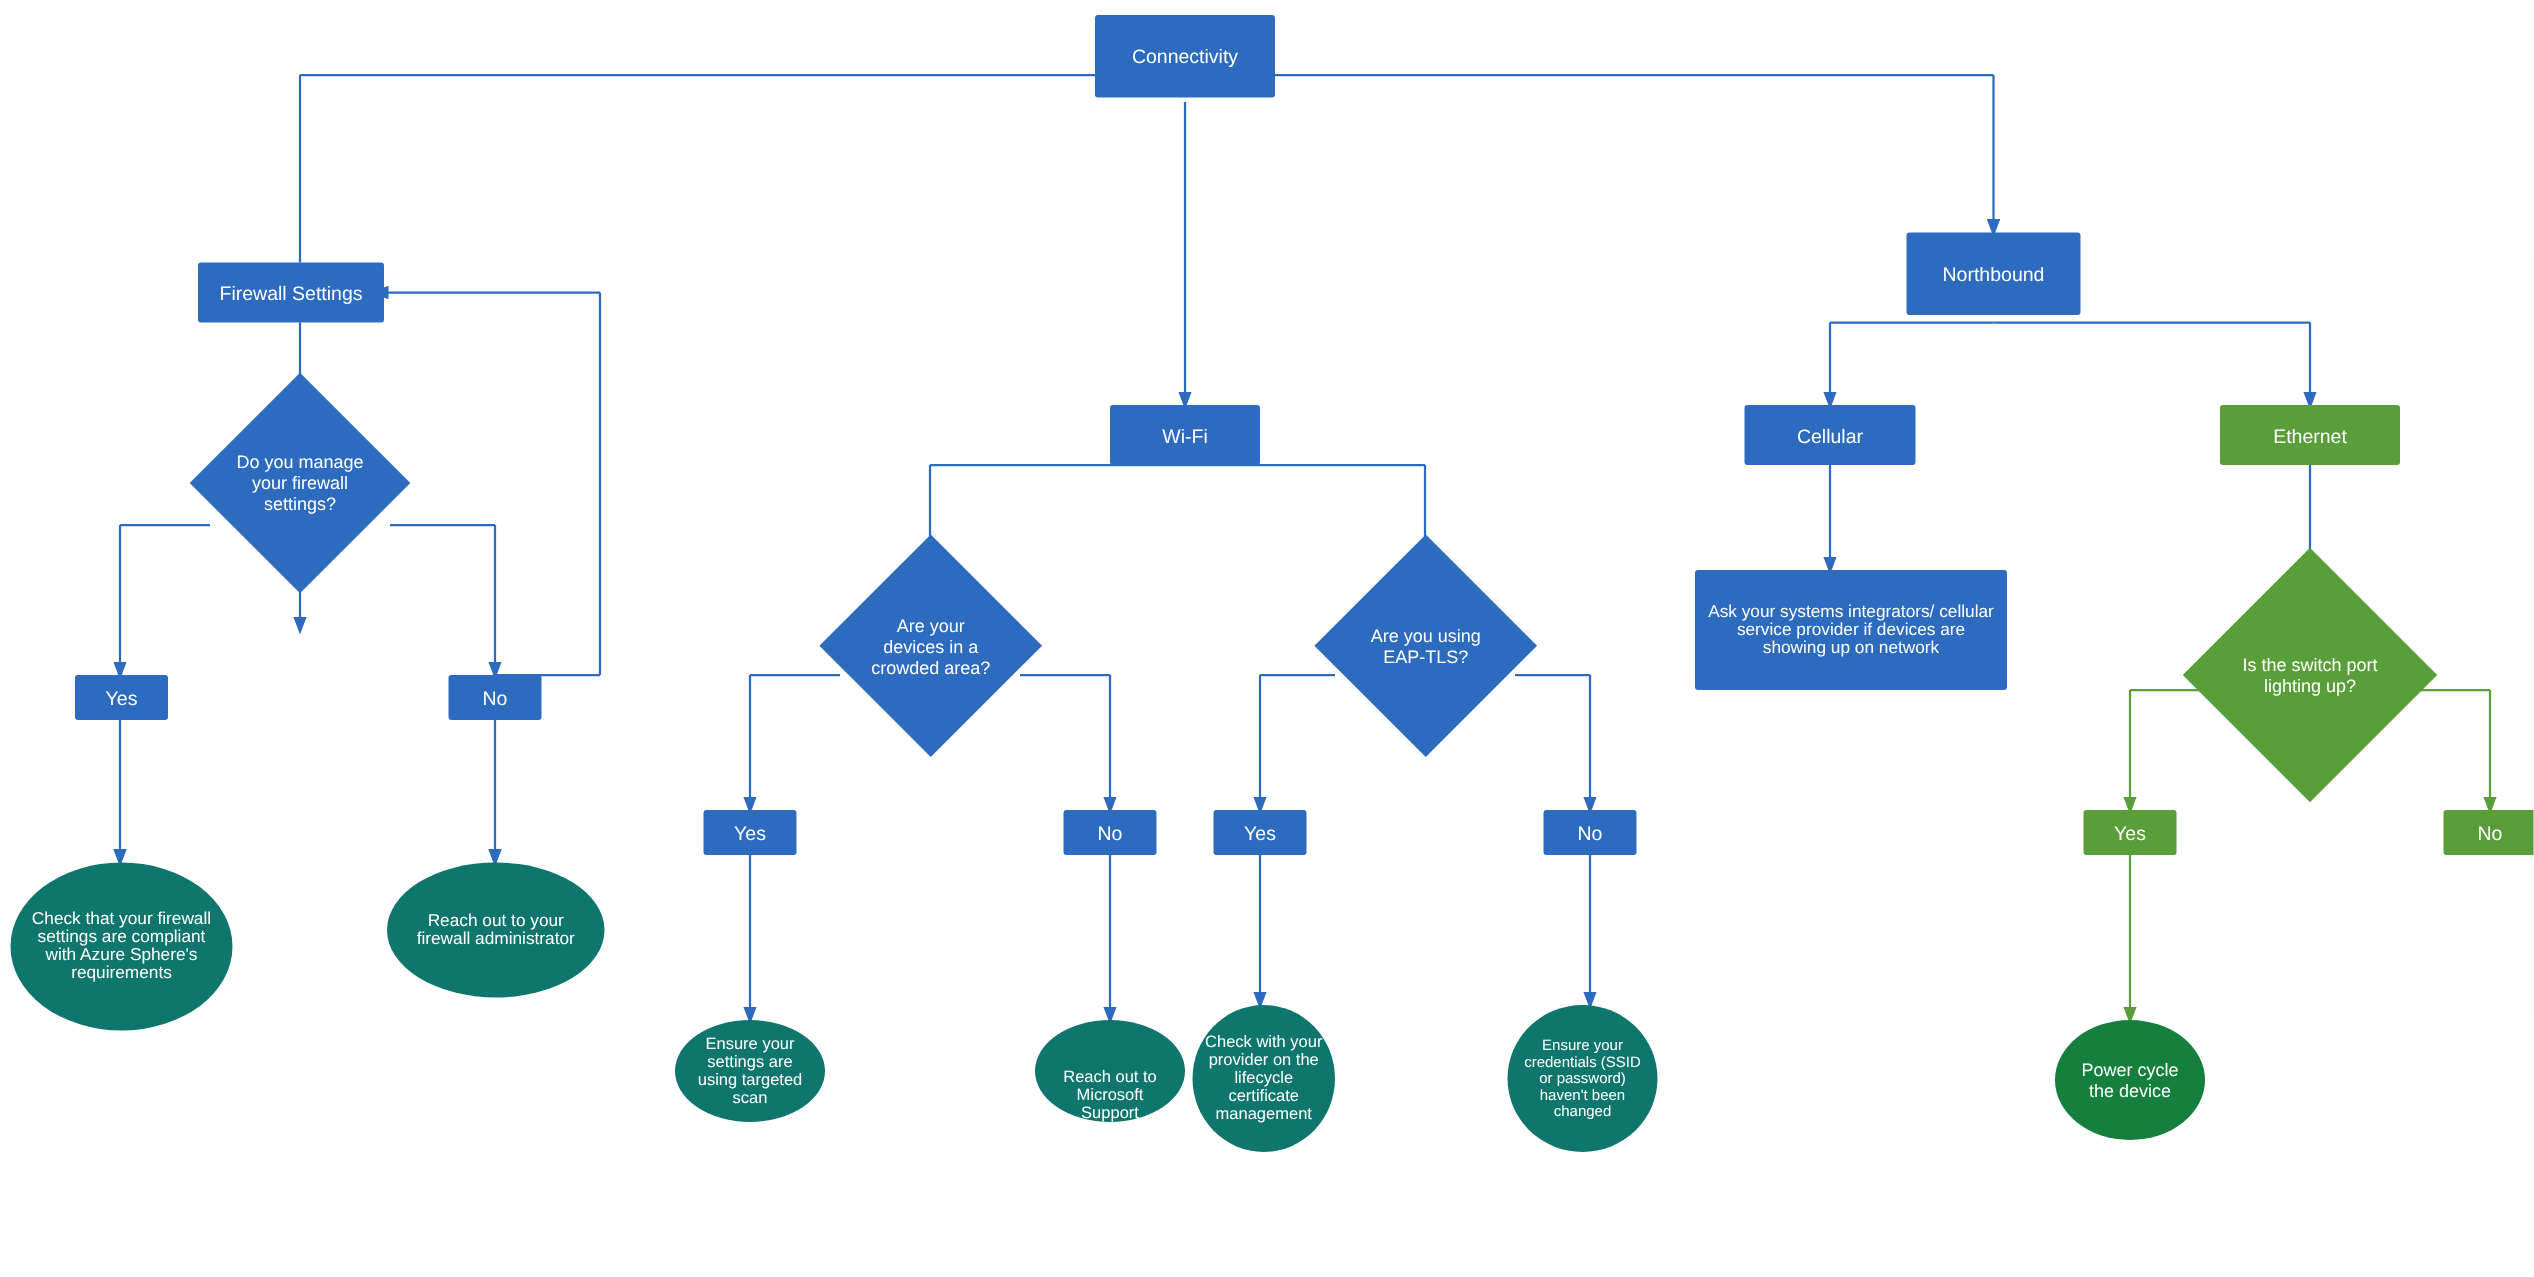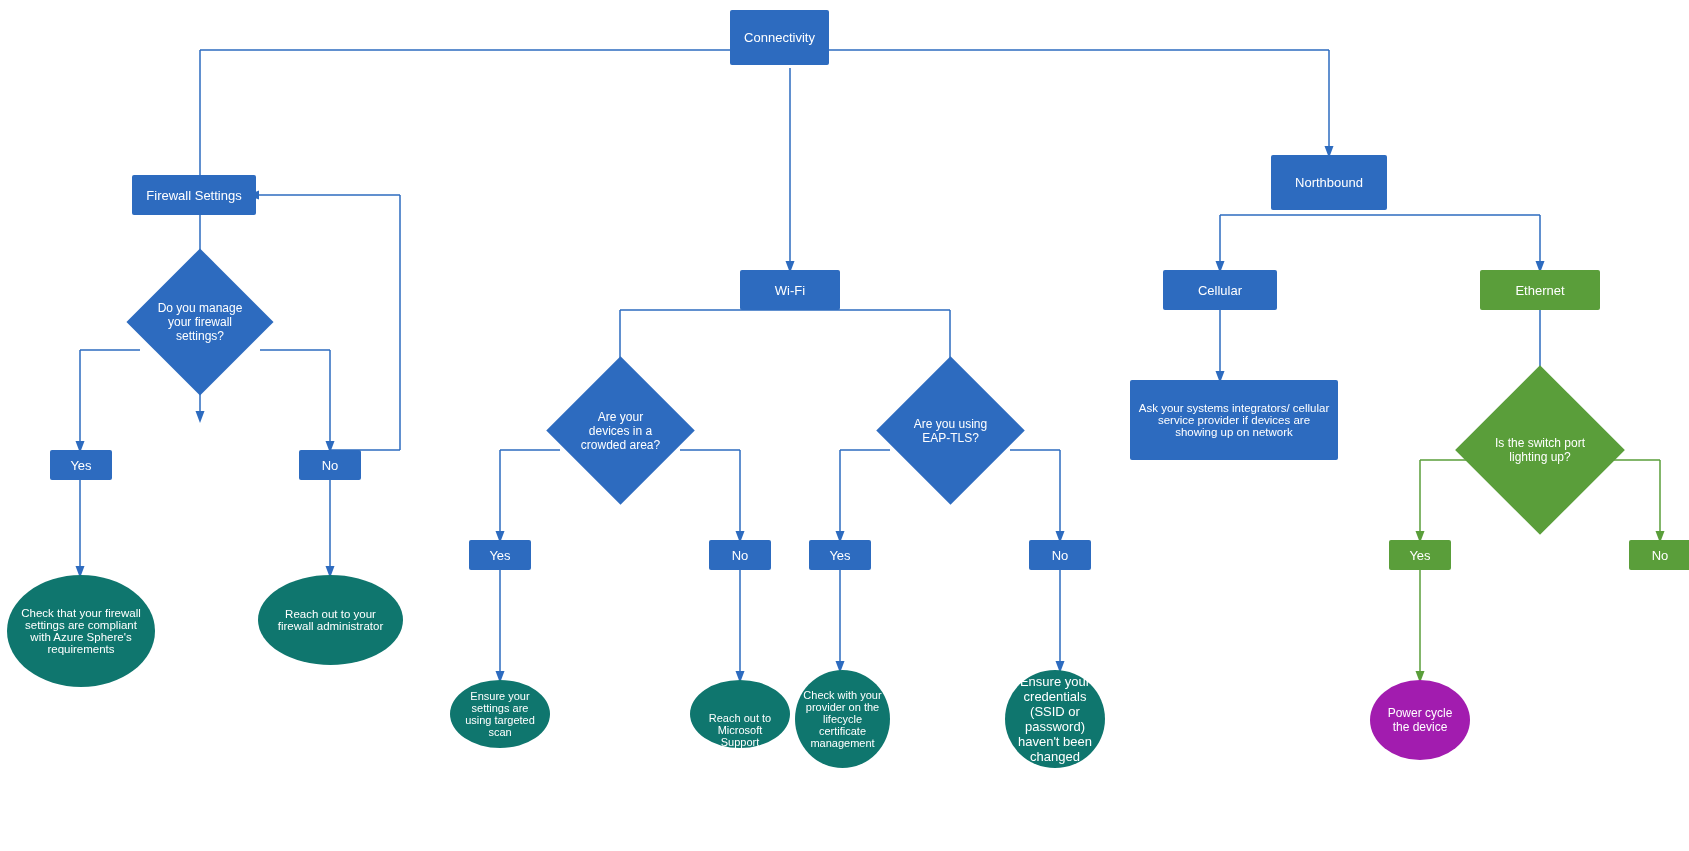--- a/index.html
+++ b/index.html
@@ -63,21 +63,21 @@
     }
     .diamond-green {
       background: #5a9e3a;
     }
     .oval {
       border-radius: 50%;
       background: #0f766e;
       font-size: 11.5px;
     }
     .oval-green {
-      background: #a21caf;
+      background: #15803d;
       border-radius: 50%;
       font-size: 11.5px;
     }
     .yes-no-blue {
       background: #2d6bbf;
       border-radius: 2px;
       position: absolute;
       display: flex;
       align-items: center;
       justify-content: center;
@@ -174,21 +174,21 @@
 
     <line x1="1420" y1="570" x2="1420" y2="680" stroke="#5a9e3a" stroke-width="1.5" marker-end="url(#arrowG)"></line>
 
     <marker id="arrowG" markerWidth="8" markerHeight="8" refX="6" refY="3" orient="auto">
       <path d="M0,0 L0,6 L8,3 z" fill="#5a9e3a"></path>
     </marker>
 
     <line x1="740" y1="30" x2="790" y2="30" stroke="#2d6bbf" stroke-width="1.5"></line>
   </svg>
 
-  <div class="node rect-blue" style="left:730px; top:10px; width:99px; height:55px;text-align:center;">
+  <div class="node rect-blue" style="left:730px; top:10px; width:120px; height:55px;text-align:center;">
     <span>Connectivity</span>
   </div>
 
   <div class="node rect-blue" style="left:132px; top:175px; width:124px; height:40px;">
     <span>Firewall Settings</span>
   </div>
 
   <div class="node diamond diamond-blue" style="left:148px; top:270px; width:104px; height:104px;">
     <div class="diamond-inner">
       <span>Do you manage your firewall settings?</span>
@@ -249,21 +249,21 @@
 
   <div class="yes-no-blue" style="left:1029px; top:540px; width:62px; height:30px;">
     <span>No</span>
   </div>
 
   <div class="node oval" style="left:795px; top:670px; width:95px; height:98px;">
     <span style="padding:8px; font-size:11px;">Check with your provider on the lifecycle certificate management</span>
   </div>
 
   <div class="node oval" style="left:1005px; top:670px; width:100px; height:98px;">
-    <span style="padding:8px; font-size:13px;">Ensure your credentials (SSID or password) haven't been changed</span>
+    <span style="padding:8px; font-size:10px;">Ensure your credentials (SSID or password) haven't been changed</span>
   </div>
 
   <div class="node rect-blue" style="left:1271px; top:155px; width:116px; height:55px;">
     <span>Northbound</span>
   </div>
 
   <div class="node rect-blue" style="left:1163px; top:270px; width:114px; height:40px;">
     <span>Cellular</span>
   </div>
 

